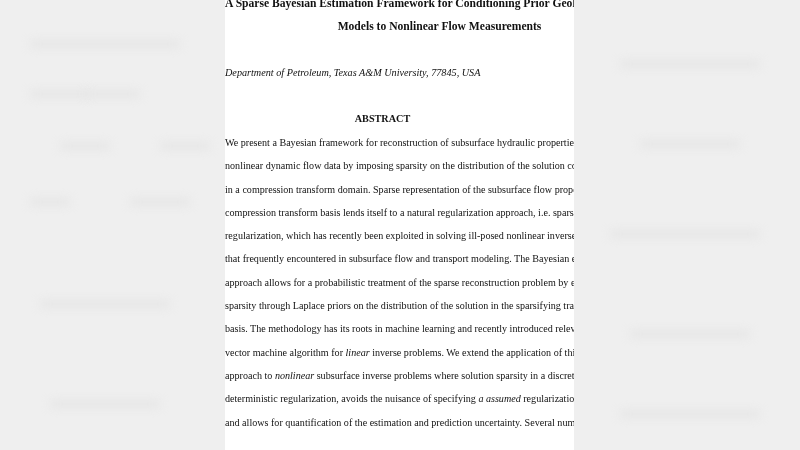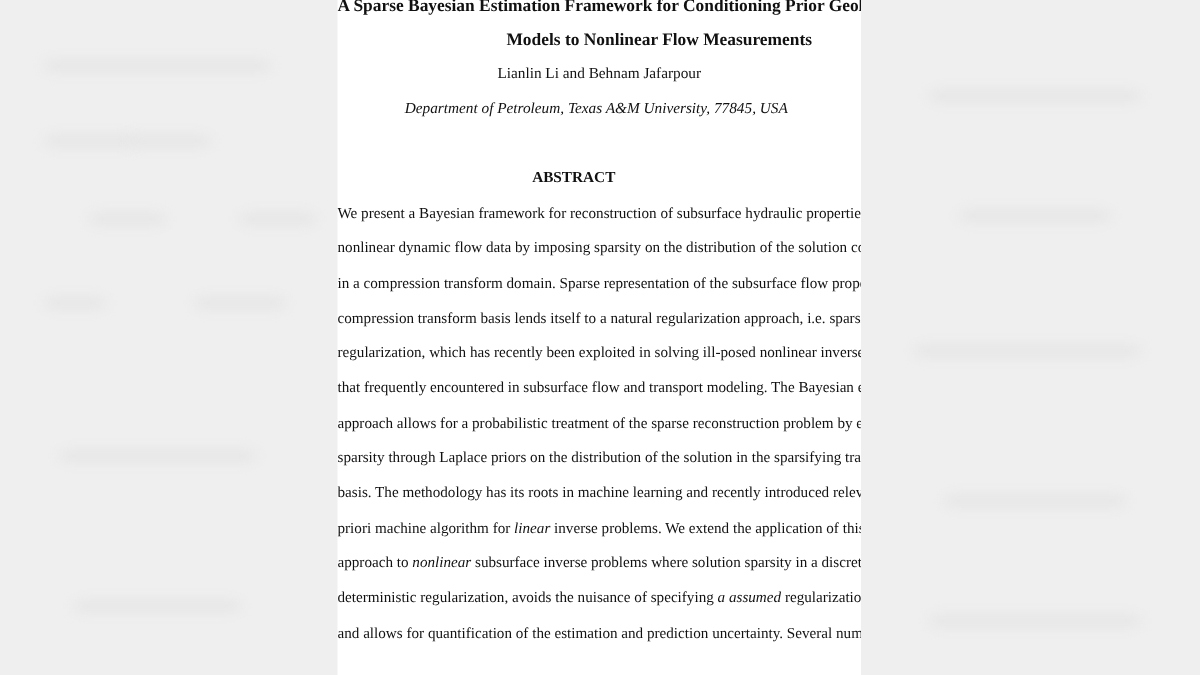--- a/index.html
+++ b/index.html
@@ -54,21 +54,21 @@
       top: 43px;
       left: 0; width: 349px;
       text-align: center;
       font-size: 10.2px;
       line-height: 14px;
     }
     .dept {
       position: absolute;
       top: 66px;
       left: 0; width: 345px;
-      text-align: center;
+      text-align: left;
       font-size: 10.2px;
       line-height: 14px;
       font-style: italic;
     }
     .abstract-heading {
       position: absolute;
       top: 112px;
       left: 0; width: 315px;
       text-align: center;
       font-weight: bold;
@@ -108,32 +108,31 @@
   <div class="ghost" style="left:610px;top:230px;width:150px;"></div>
   <div class="ghost" style="left:40px;top:300px;width:130px;"></div>
   <div class="ghost" style="left:630px;top:330px;width:120px;"></div>
   <div class="ghost" style="left:50px;top:400px;width:110px;"></div>
   <div class="ghost" style="left:620px;top:410px;width:140px;"></div>
 </div>
 
 <div class="page">
   <div class="title t1">A Sparse Bayesian Estimation Framework for Conditioning Prior Geologic</div>
   <div class="title t2">Models to Nonlinear Flow Measurements</div>
-  <div class="authors">Lianlin Li and Behnam Jafarpour</div>
   <div class="dept">Department of Petroleum, Texas A&amp;M University, 77845, USA</div>
   <div class="abstract-heading">ABSTRACT</div>
 
   <div class="abstract-body">
     <span class="line">We present a Bayesian framework for reconstruction of subsurface hydraulic properties from</span>
     <span class="line">nonlinear dynamic flow data by imposing sparsity on the distribution of the solution coefficients</span>
     <span class="line">in a compression transform domain. Sparse representation of the subsurface flow properties in a</span>
     <span class="line">compression transform basis lends itself to a natural regularization approach, i.e. sparsity</span>
     <span class="line">regularization, which has recently been exploited in solving ill-posed nonlinear inverse problems</span>
     <span class="line">that frequently encountered in subsurface flow and transport modeling. The Bayesian estimation</span>
     <span class="line">approach allows for a probabilistic treatment of the sparse reconstruction problem by enforcing</span>
     <span class="line">sparsity through Laplace priors on the distribution of the solution in the sparsifying transform</span>
     <span class="line">basis. The methodology has its roots in machine learning and recently introduced relevance</span>
-    <span class="line"><span>priori machine algorithm for </span><i>linear</i><span> inverse problems. We extend the application of this</span></span>
+    <span class="line"><span>vector machine algorithm for </span><i>linear</i><span> inverse problems. We extend the application of this</span></span>
     <span class="line"><span>approach to </span><i>nonlinear</i><span> subsurface inverse problems where solution sparsity in a discrete cosine</span></span>
     <span class="line"><span>deterministic regularization, avoids the nuisance of specifying </span><i>a assumed</i><span> regularization parameter</span></span>
     <span class="line">and allows for quantification of the estimation and prediction uncertainty. Several numerical</span>
   </div>
 </div>
 
 </body></html>

